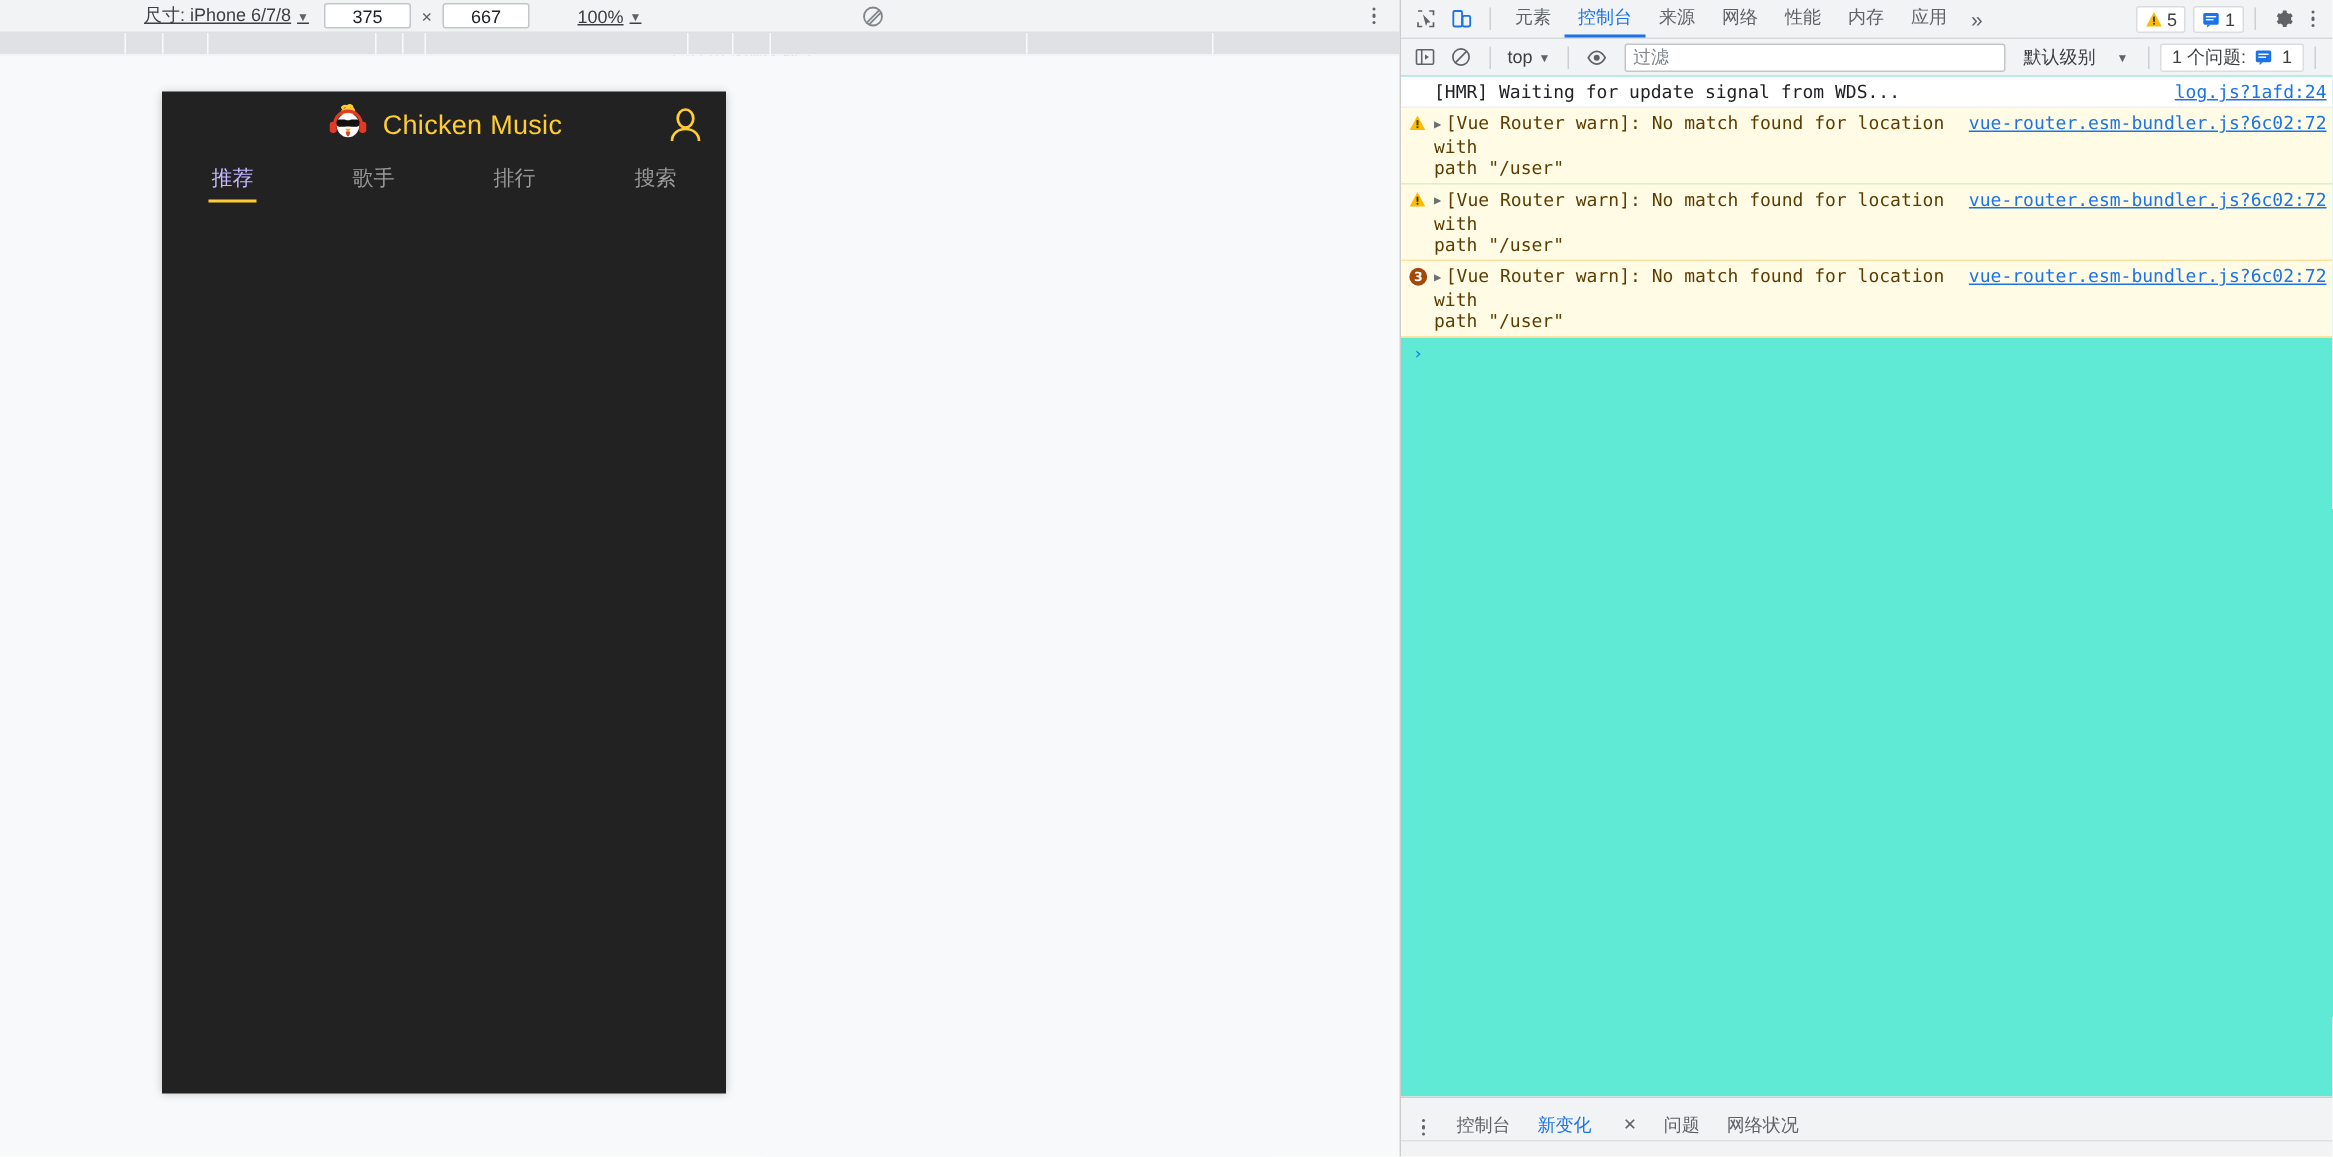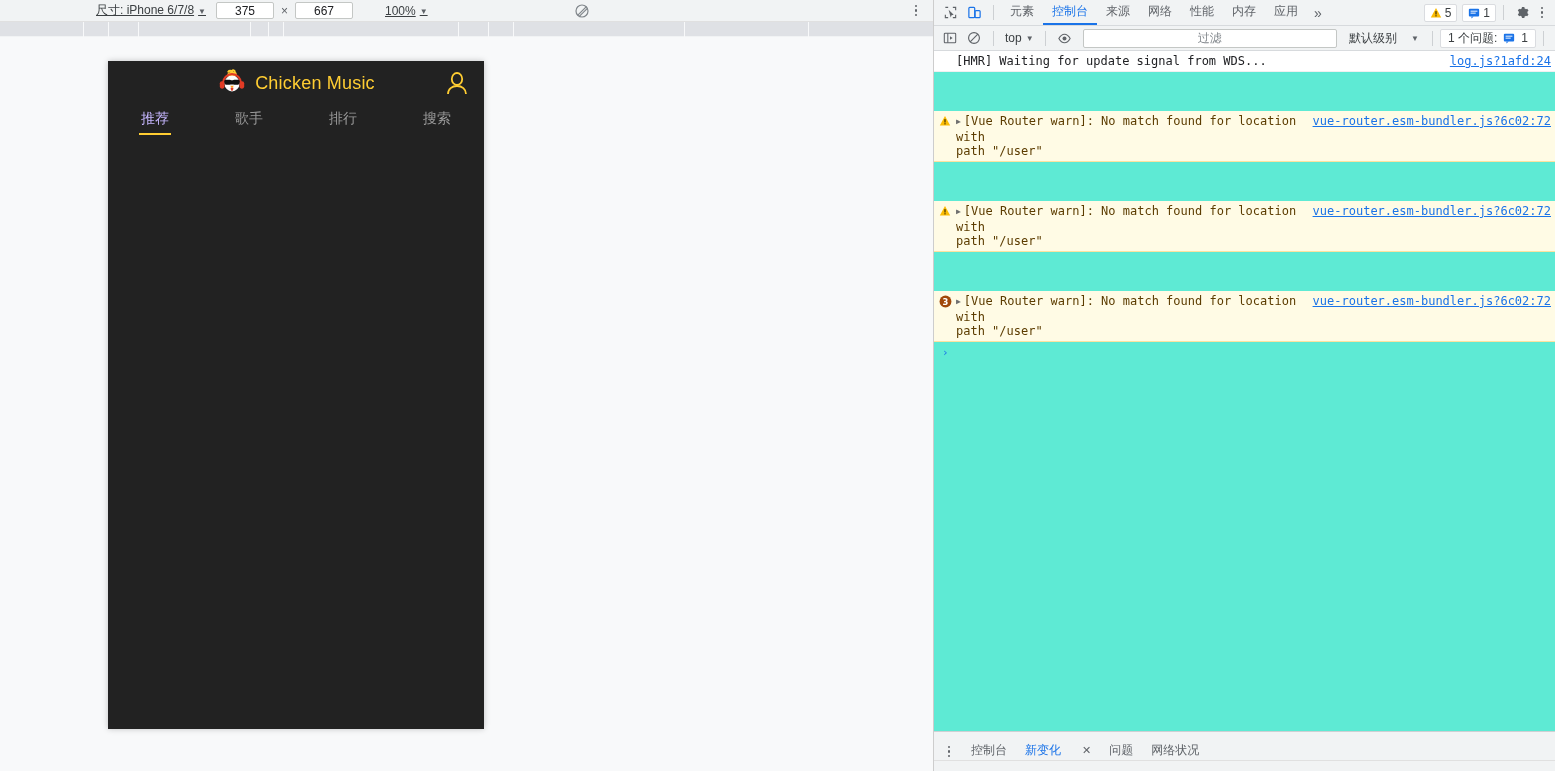--- a/index.html
+++ b/index.html
@@ -299,21 +299,20 @@
     border: 1px solid #c4c7c5;
     background: #fff;
     border-radius: 2px;
     margin: 0 6px;
     padding: 0 5px;
     font-size: 12px;
     color: #5f6368;
     font-family: "Liberation Sans", sans-serif;
     line-height: 17px;
     outline: none;
-    text-align: center;
   }
   .filter-input::placeholder { color: #80868b; }
   .level-select {
     display: flex; align-items: center; gap: 14px;
     padding: 0 6px; font-size: 12px; color: #3c4043; white-space: nowrap; justify-content: flex-end;
   }
   .issues-btn {
     display: flex; align-items: center; gap: 6px;
     border: 1px solid #dadce0; border-radius: 2px;
     background: #fff;
@@ -329,21 +328,21 @@
     font-size: 12px;
   }
   .msg {
     display: flex;
     align-items: flex-start;
     border-bottom: 1px solid #f0f0f0;
     padding: 3px 0 3px 0;
     min-height: 17px;
     position: relative;
   }
-  .msg.warn { background: #fffbe5; border-bottom-color: #ffe2a0; margin-top: 39px; }
+  .msg.warn { background: #fffbe5; border-bottom-color: #ffe2a0; }
   .msg.info { background: #fff; }
   .msg-icon {
     width: 22px;
     flex: none;
     display: flex;
     justify-content: center;
     padding-top: 1px;
   }
   .msg-body {
     flex: 1;

